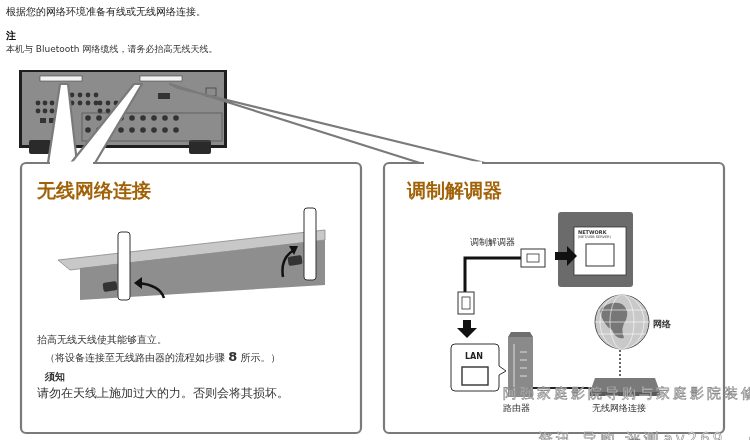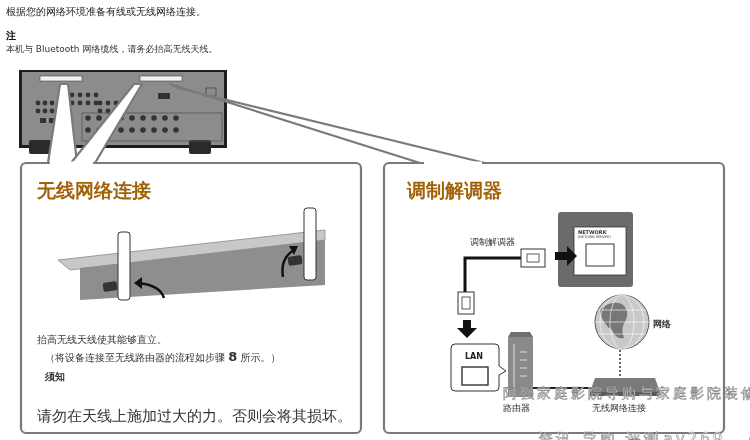--- a/index.html
+++ b/index.html
@@ -162,21 +162,21 @@
     </g>
   </g>
 </svg>
 
 <div class="txt section-title" style="left:37px;top:178px;">无线网络连接</div>
 <div class="txt body-text" style="left:37px;top:333px;">抬高无线天线使其能够直立。</div>
 <div class="txt body-text" style="left:37px;top:349px;margin-left:8px;">
   <span>（将设备连接至无线路由器的流程如步骤 </span><span style="font-weight:bold;font-size:13px;">8</span><span> 所示。）</span>
 </div>
 <div class="txt body-text" style="left:37px;top:370px;font-weight:bold;margin-left:8px;">须知</div>
-<div class="txt" style="left:37px;top:407px;font-size:15px;color:#333;">请勿在天线上施加过大的力。否则会将其损坏。</div>
+<div class="txt" style="left:37px;top:385px;font-size:12px;color:#333;">请勿在天线上施加过大的力。否则会将其损坏。</div>
 
 <div class="txt section-title" style="left:407px;top:178px;">调制解调器</div>
 <div class="txt small-label" style="left:470px;top:236px;">调制解调器</div>
 <div class="txt" style="left:578px;top:229px;font-size:5px;font-weight:bold;color:#333;">NETWORK</div>
 <div class="txt" style="left:578px;top:235px;font-size:3.5px;color:#333;">(NET/USB SERVER)</div>
 <div class="txt" style="left:465px;top:352px;font-size:8px;font-weight:bold;color:#222;">LAN</div>
 <div class="txt small-label" style="left:653px;top:318px;font-weight:bold;">网络</div>
 <div class="txt small-label" style="left:503px;top:402px;">路由器</div>
 <div class="txt small-label" style="left:592px;top:402px;">无线网络连接</div>
 

